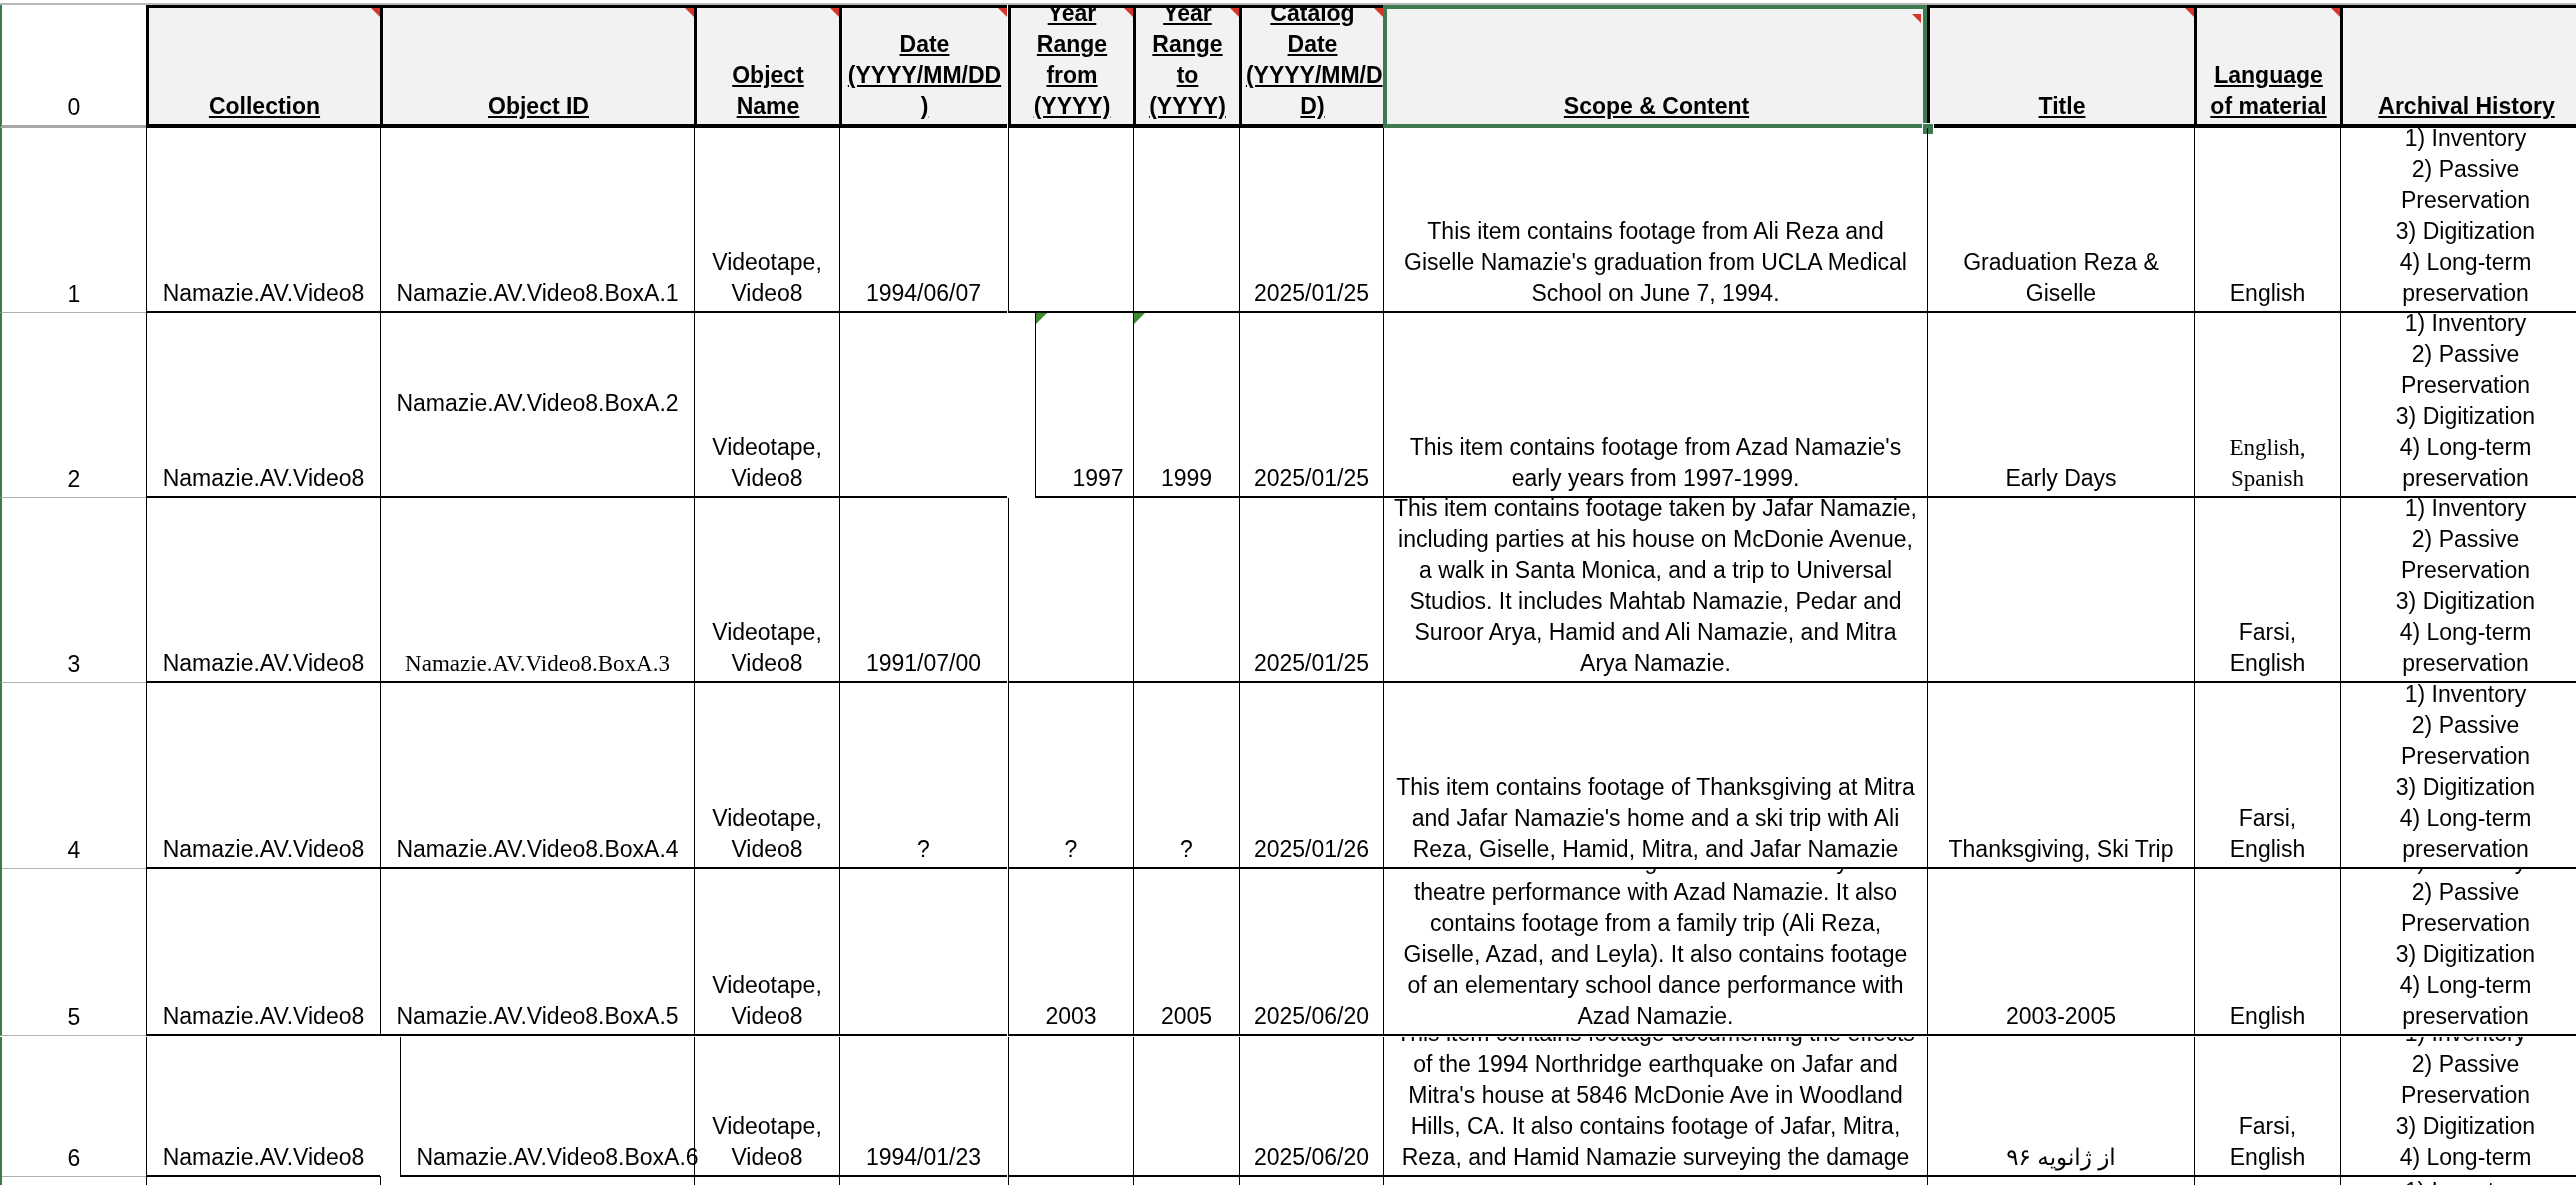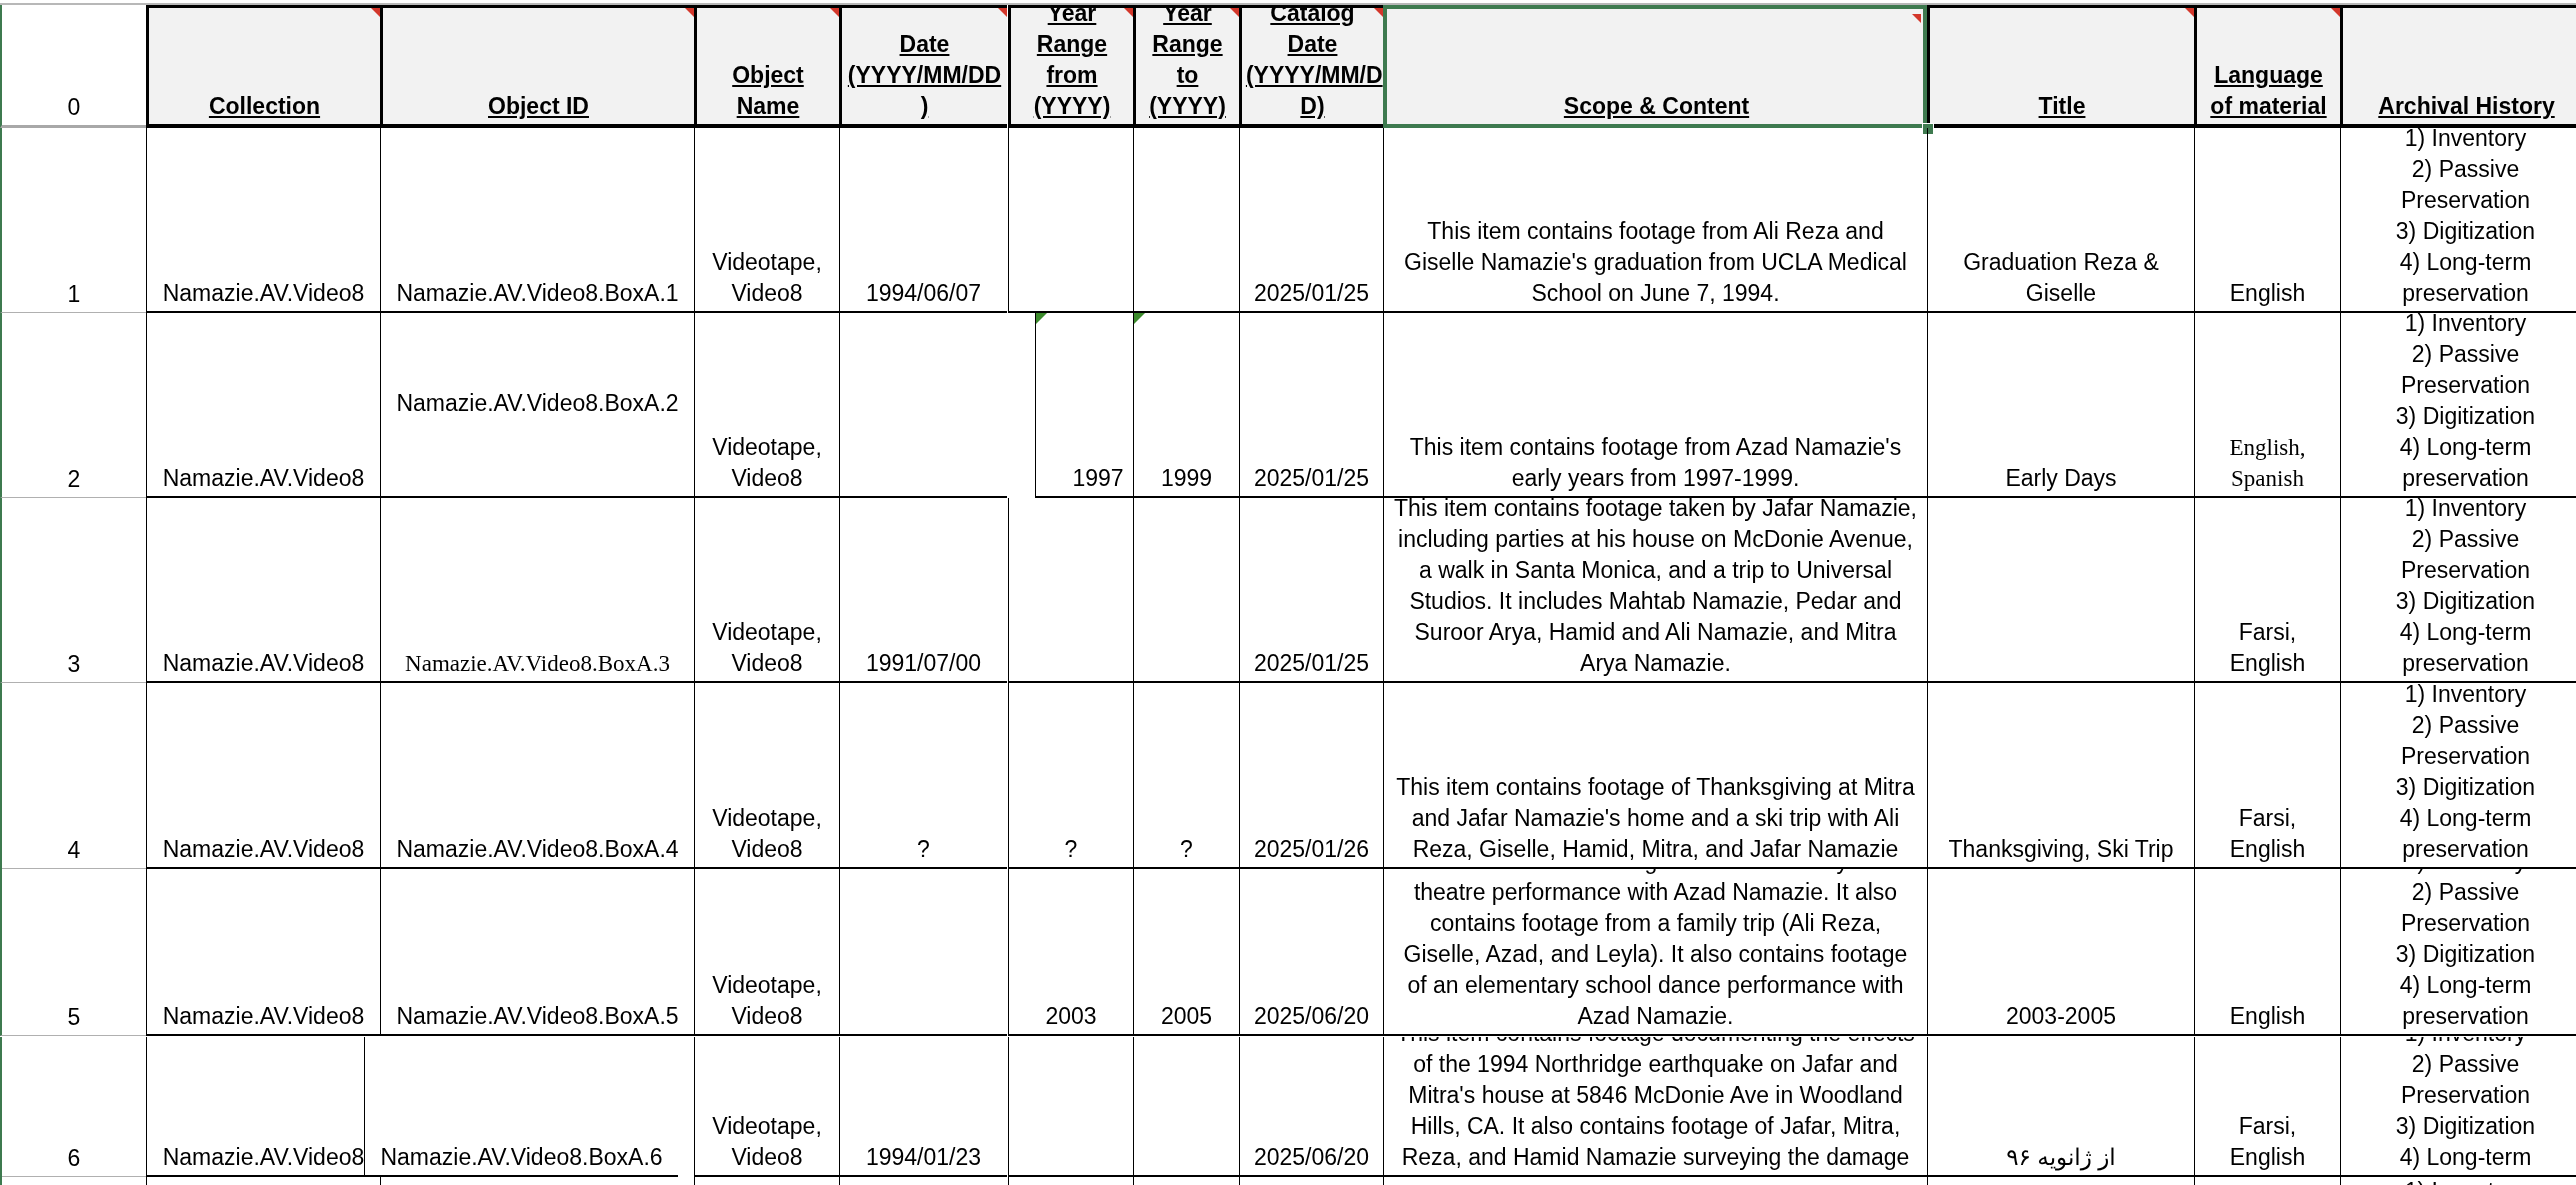--- a/index.html
+++ b/index.html
@@ -338,21 +338,21 @@
 preservation</span>
         </div>
       </div>
       <div class="row body" style="top: 1037px; height: 140px;">
         <div class="cell rownum" style="left: 0px; width: 146px;">
           <span class="txt">6</span>
         </div>
         <div class="cell col" style="left: 146px; width: 234px;">
           <span class="txt">Namazie.AV.Video8</span>
         </div>
-        <div class="cell col" style="left: 364px; width: 314px;">
+        <div class="cell col" style="left: 400px; width: 314px;">
           <span class="txt">Namazie.AV.Video8.BoxA.6</span>
         </div>
         <div class="cell col" style="left: 694px; width: 145px;">
           <span class="txt">Videotape,
 Video8</span>
         </div>
         <div class="cell col" style="left: 839px; width: 168px;">
           <span class="txt">1994/01/23</span>
         </div>
         <div class="cell col" style="left: 1008px; width: 125px;">

